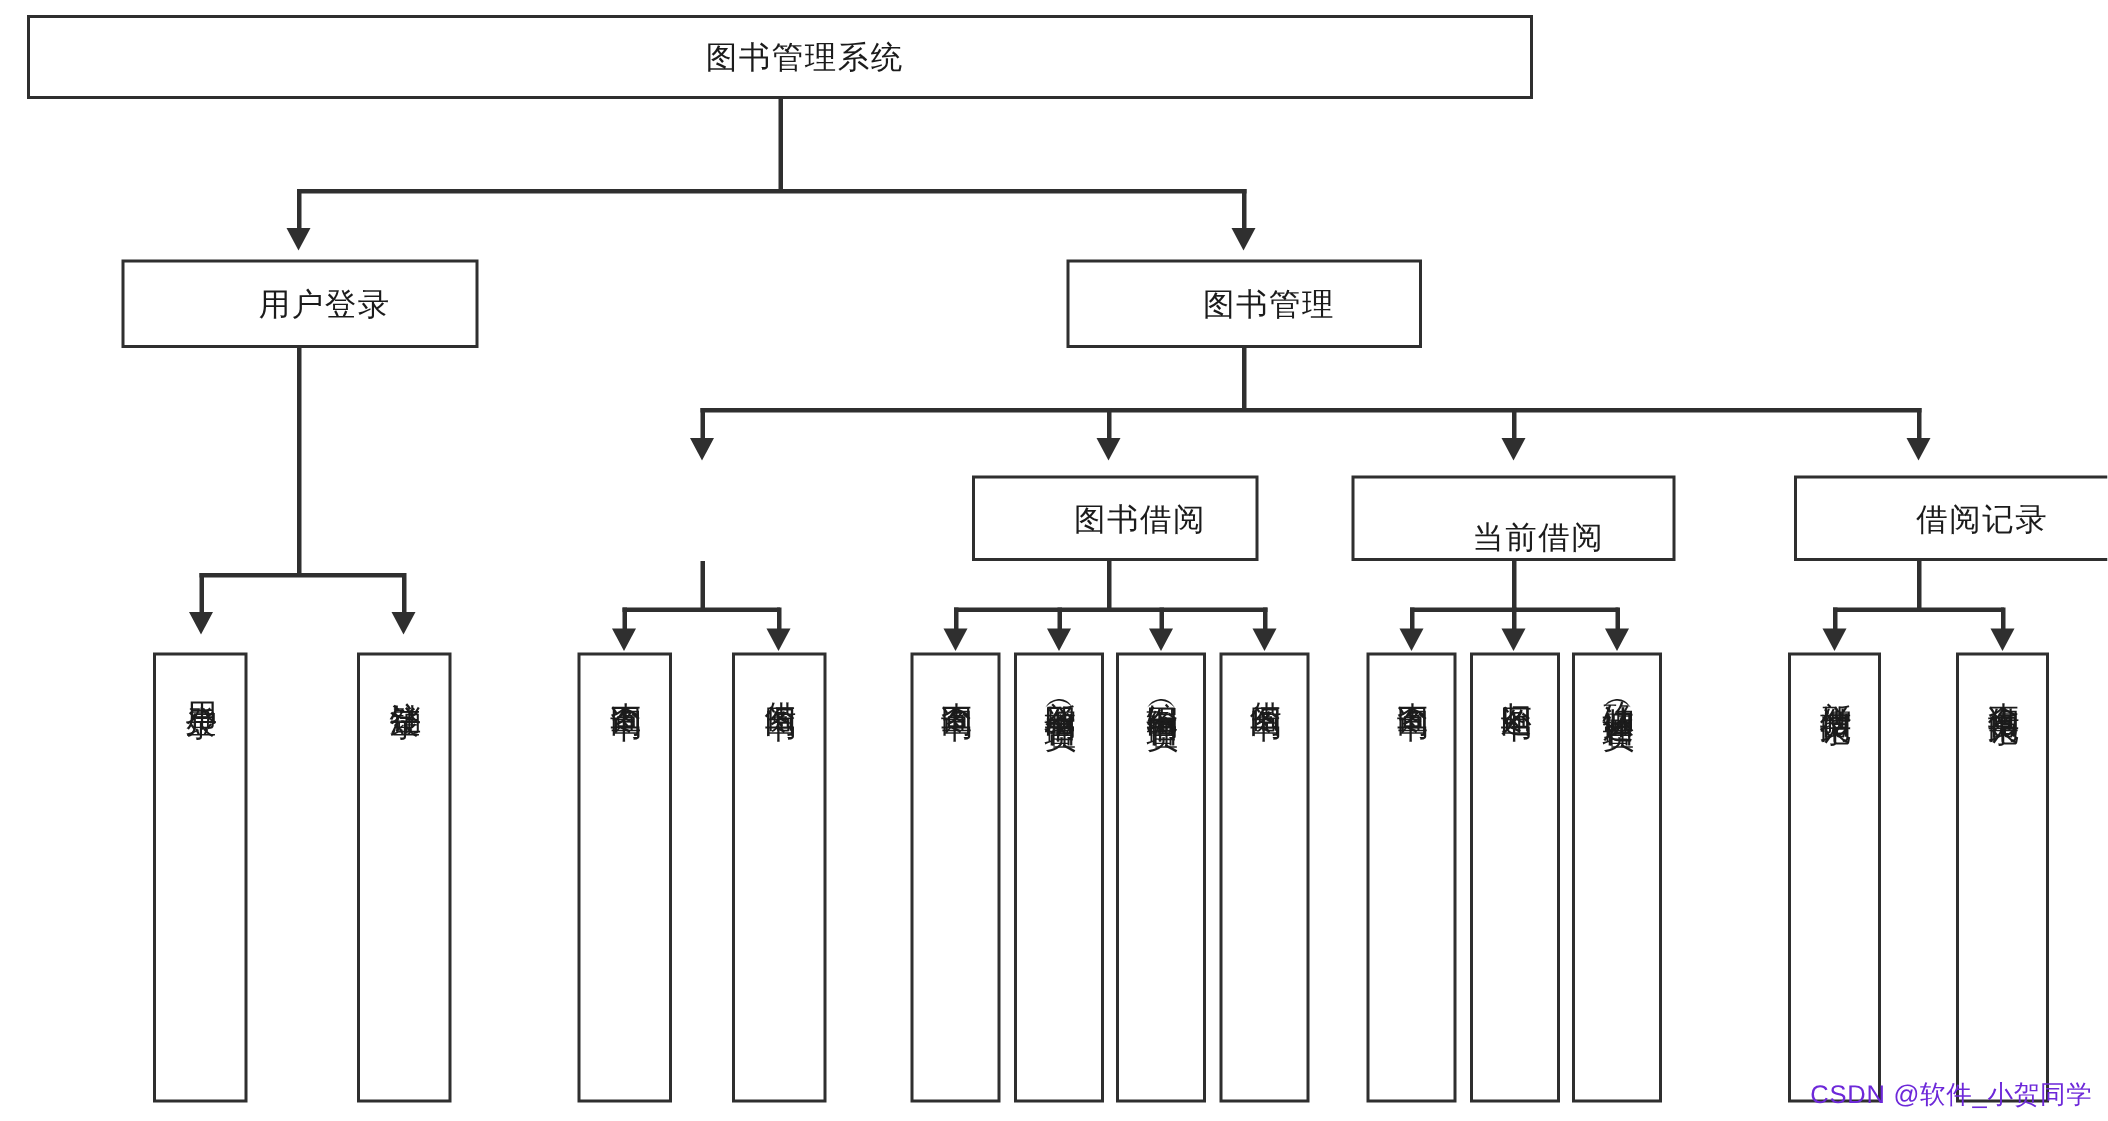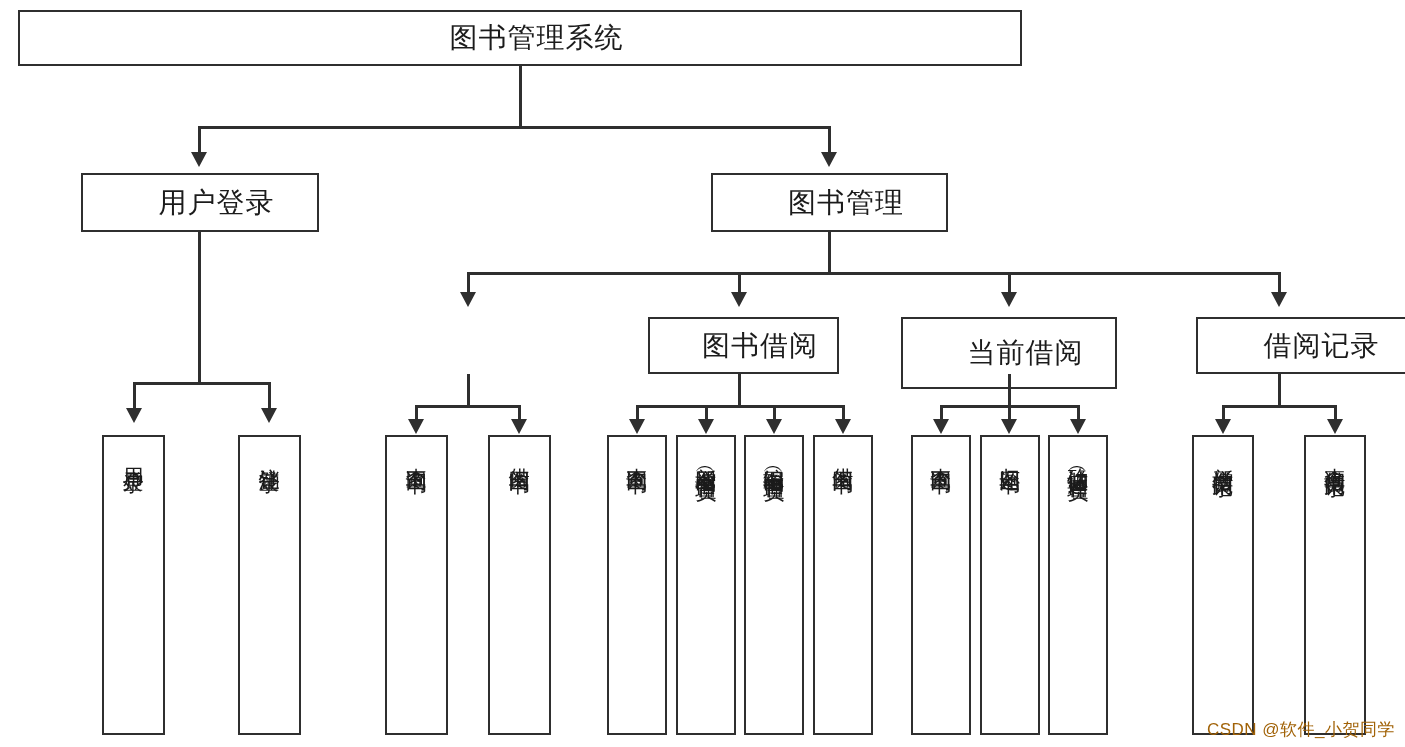--- a/index.html
+++ b/index.html
@@ -19,21 +19,21 @@
     position: absolute;
     box-sizing: border-box;
     border: 2.5px solid #2f2f2f;
     background: #ffffff;
     display: flex;
     align-items: center;
     justify-content: center;
     color: #1b1b1b;
   }
   .node.h {
-    font-size: 28px;
+    font-size: 21px;
     letter-spacing: 1px;
     padding-left: 33px;
   }
   .node.v {
     font-size: 21px;
   }
   .node.v .vtext {
     writing-mode: vertical-rl;
     text-orientation: upright;
     line-height: 1.32;
@@ -65,21 +65,21 @@
     height: 0;
     border-left: 8px solid transparent;
     border-right: 8px solid transparent;
     border-top: 15px solid #2f2f2f;
   }
   #watermark {
     position: absolute;
     right: 10px;
     bottom: 6px;
     font-size: 17px;
-    color: #a16207;
+    color: #6d28d9;
     letter-spacing: 0.5px;
     white-space: nowrap;
   }
 </style>
 </head>
 <body>
 
 <div id="canvas">
 
   <div class="node h" style="left:18px; top:10px; width:1004px; height:56px;">
@@ -118,21 +118,21 @@
   <div class="line vline" style="left:738px; top:272px; width:2.5px; height:22px;"></div>
   <div class="arrow" style="left:731px; top:292px;"></div>
   <div class="line vline" style="left:1008px; top:272px; width:2.5px; height:22px;"></div>
   <div class="arrow" style="left:1001px; top:292px;"></div>
   <div class="line vline" style="left:1278px; top:272px; width:2.5px; height:22px;"></div>
   <div class="arrow" style="left:1271px; top:292px;"></div>
 
   <div class="node h" style="left:632px; top:317px; width:191px; height:57px;margin-left:16px;">
     <span>图书借阅</span>
   </div>
-  <div class="node h" style="left:901px; top:317px; width:216px; height:72px;">
+  <div class="node h" style="left:901px; top:317px; width:216px; height:57px;align-items:flex-end;">
     <span>当前借阅</span>
   </div>
   <div class="node h" style="left:1170px; top:317px; width:218px; height:57px;margin-left:26px;">
     <span>借阅记录</span>
   </div>
 
   <div class="line vline" style="left:467px; top:374px; width:2.5px; height:33px;"></div>
   <div class="line hline" style="left:415px; top:405px; width:105px; height:2.5px;"></div>
   <div class="line vline" style="left:415px; top:405px; width:2.5px; height:16px;"></div>
   <div class="arrow" style="left:408px; top:419px;"></div>

